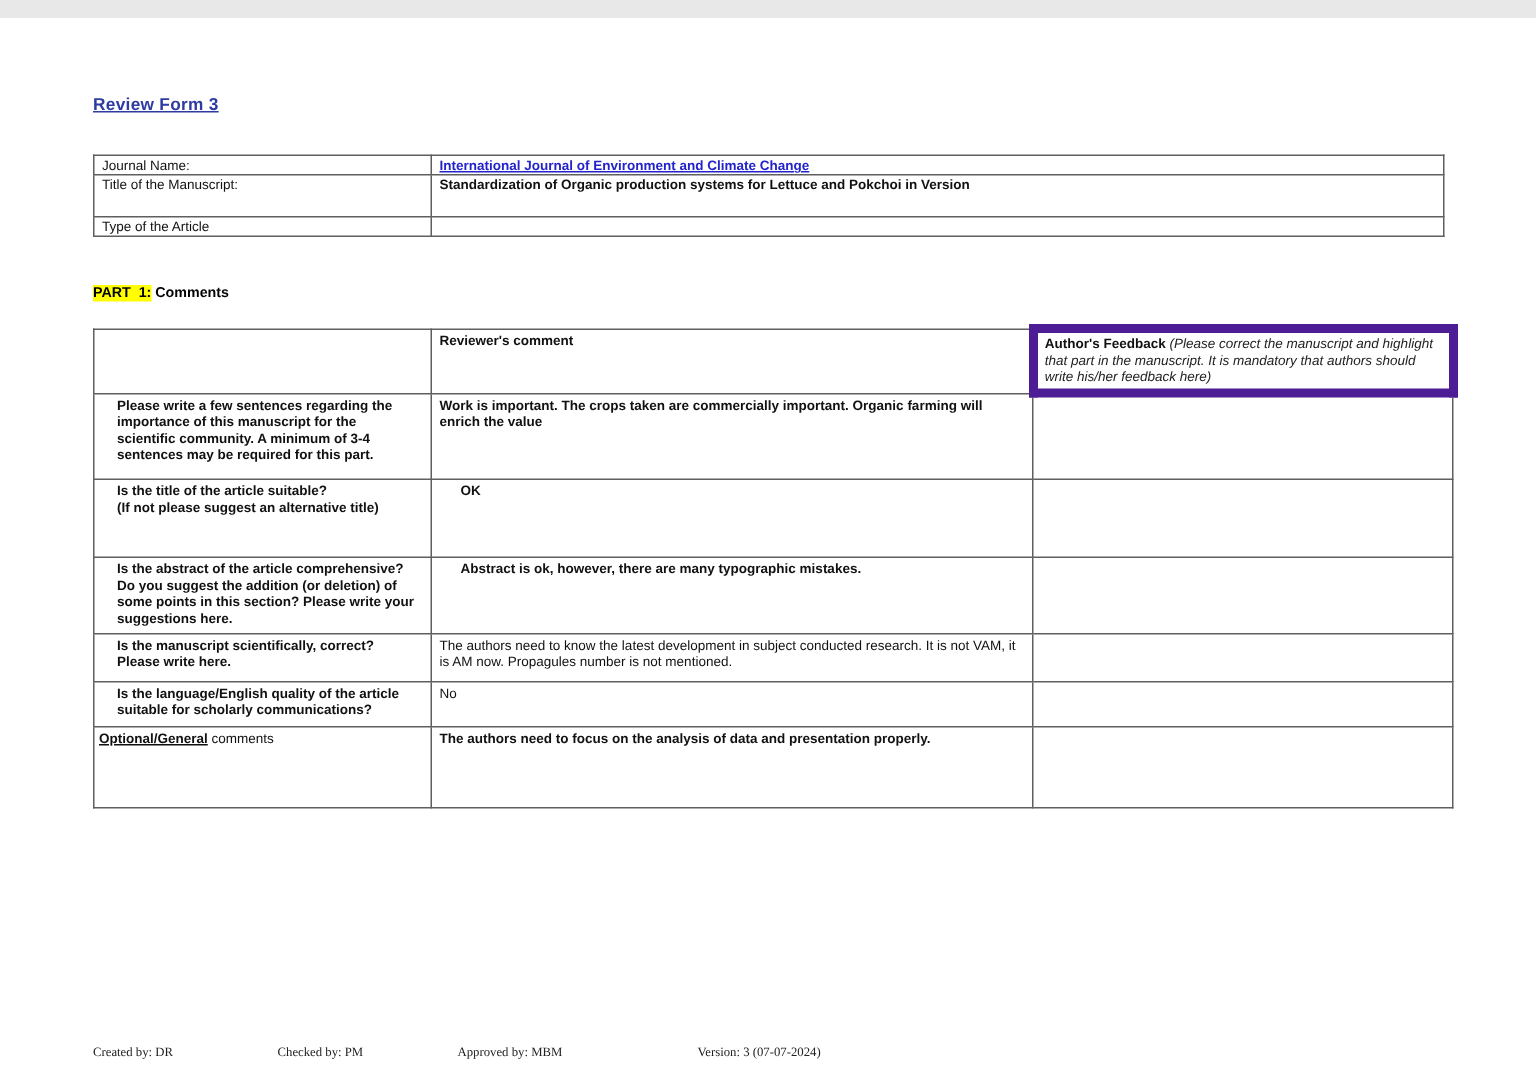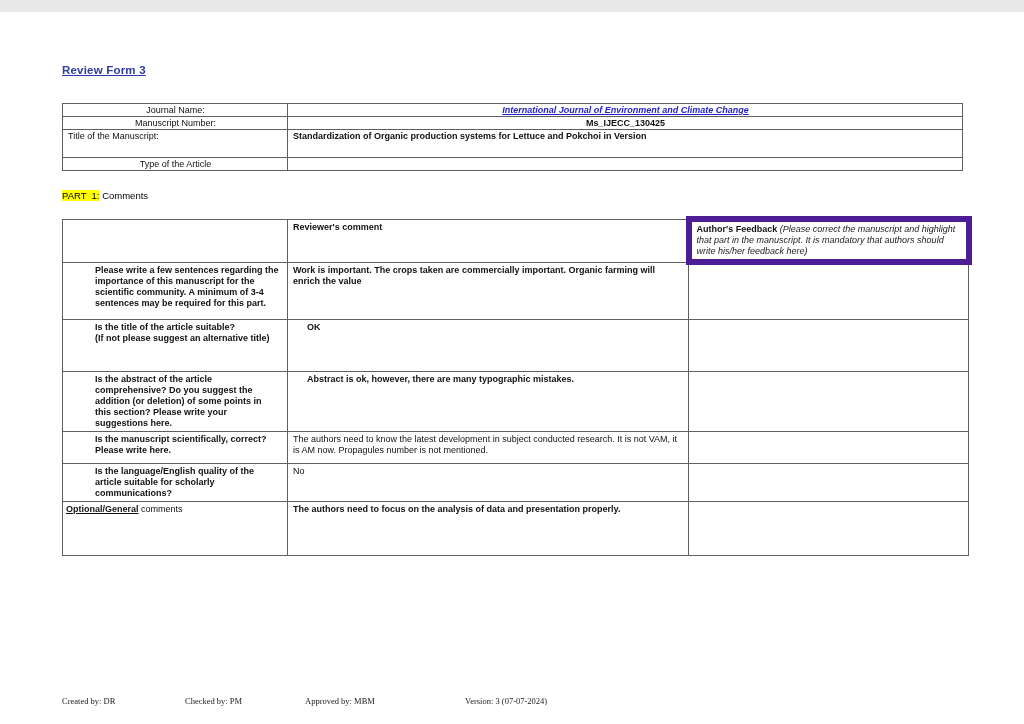--- a/index.html
+++ b/index.html
@@ -24,31 +24,31 @@
   .info-table {
     position:absolute; left:62px; top:91px; width:901px;
     font-size:9px; line-height:11px;
   }
   .info-table td {
     border:1px solid #5f5f5f;
     vertical-align:top;
     padding:1px 4px 0 5px;
   }
   .info-table col.c1 { width:225px; }
-  .info-table tr.short td { height:13px;text-align:center; }
+  .info-table tr.short td { height:13px; }
   .info-table tr.title-row td { height:28px; }
   .info-table .val { font-weight:bold; }
   .journal-link {
-    color:#2323cb; font-weight:bold; text-decoration:underline; cursor:pointer;font-style:italic;
+    color:#2323cb; font-weight:bold; text-decoration:underline; cursor:pointer;
   }
   .title-val { padding-top:10px; font-weight:bold; }
   
   .part1 {
     position:absolute; left:62px; top:178px;
-    font-size:9.5px; font-weight:normal; color:#000;
+    font-size:9.5px; font-weight:bold; color:#000;
   }
   .part1 .badge { background:#ffff00; white-space:pre; }
   
   .comments-table {
     position:absolute; left:62px; top:204px; width:906px;
     font-size:9px; line-height:11px;
   }
   .comments-table td {
     border:1px solid #5f5f5f;
     vertical-align:top;
@@ -58,21 +58,21 @@
   .comments-table col.c2 { width:401px; }
   .comments-table col.c3 { width:280px; }
   tr.rh   td { height:31px; }
   tr.r1 td { height:57px; }
   tr.r2 td { height:52px; }
   tr.r3 td { height:51px; }
   tr.r4 td { height:32px; }
   tr.r5 td { height:37px; }
   tr.r6 td { height:30px; }
   tr.r7 td { height:54px; }
-  td.q { font-weight:bold; padding-left:32px; padding-right:8px; white-space:pre-line; }
+  td.q { font-weight:bold; padding-left:15px; padding-right:8px; white-space:pre-line; }
   td.q7 { padding-left:3px; }
   .q-emph { font-weight:bold; text-decoration:underline; }
   .q-rest { font-weight:normal; }
   td.c { }
   td.c.bold { font-weight:bold; }
   td.c.indent { padding-left:19px; }
   th.rev-h {
     border:1px solid #5f5f5f; text-align:left; vertical-align:top;
     padding:2px 5px; font-weight:bold; font-size:9px;
   }
@@ -103,24 +103,20 @@
 
   <table class="info-table">
     <colgroup>
         <col class="c1">
         <col class="c2">
       </colgroup>
     <tbody>
         <tr class="short">
       <td>Journal Name:</td>
       <td><span class="journal-link">International Journal of Environment and Climate Change</span></td>
-    </tr>
-    <tr class="short">
-      <td>Manuscript Number:</td>
-      <td class="val">Ms_IJECC_130425</td>
     </tr>
     <tr class="title-row">
       <td>Title of the Manuscript:</td>
       <td class="title-val">Standardization of Organic production systems for Lettuce and Pokchoi in Version</td>
     </tr>
     <tr class="short">
       <td>Type of the Article</td>
       <td></td>
     </tr>
   </tbody>

